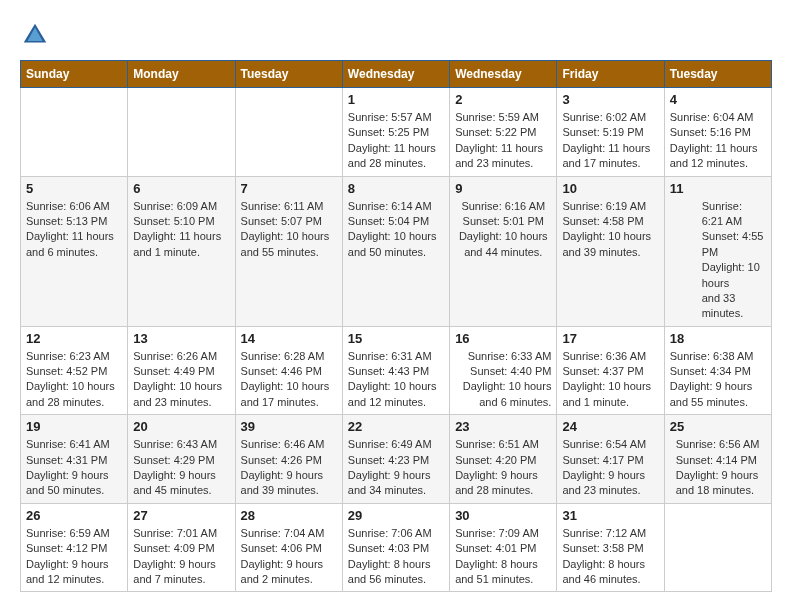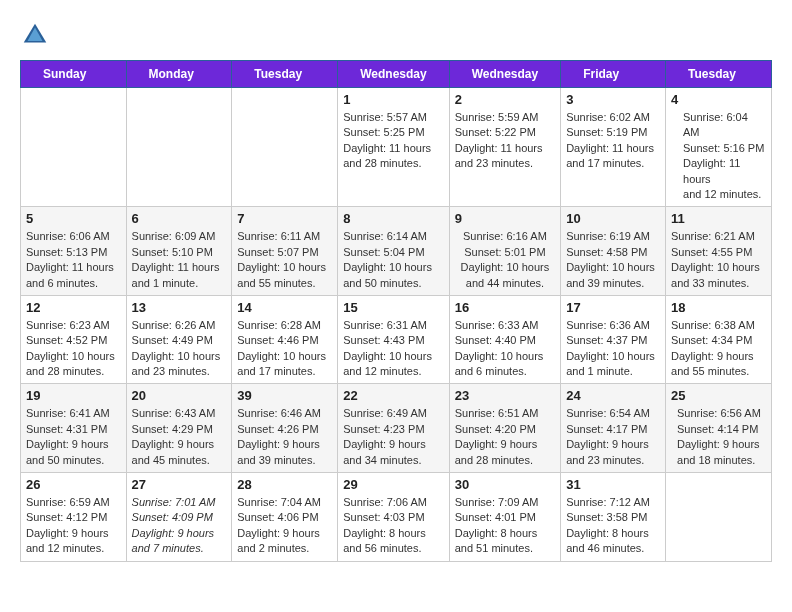--- a/index.html
+++ b/index.html
@@ -43,24 +43,24 @@
     .location {
       font-size: 16px;
       color: #555;
     }
     .calendar {
       width: 100%;
       border-collapse: collapse;
       font-size: 11px;
     }
     .calendar th {
-      background-color: #6d28d9;
+      background-color: #a16207;
       color: #fff;
       text-align: left;
-      padding: 6px 22px;
+      padding: 6px 5px;
       font-size: 12px;
       font-weight: bold;
       border: 1px solid #2a6099;
     }
     .calendar td {
       border: 1px solid #ccc;
       vertical-align: top;
       padding: 4px 5px;
       width: calc(100% / 7);
       height: 85px;
@@ -137,21 +137,21 @@
         </td>
         <td>
           <div class="day-number">3</div>
           <div class="day-info" style="white-space: pre-line;">Sunrise: 6:02 AM
 Sunset: 5:19 PM
 Daylight: 11 hours
 and 17 minutes.</div>
         </td>
         <td>
           <div class="day-number">4</div>
-          <div class="day-info" style="white-space: pre-line; margin-left: 12px;">Sunrise: 6:04 AM
+          <div class="day-info" style="white-space: pre-line;">Sunrise: 6:04 AM
 Sunset: 5:16 PM
 Daylight: 11 hours
 and 12 minutes.</div>
         </td>
       </tr>
       <tr>
         <td>
           <div class="day-number">5</div>
           <div class="day-info" style="white-space: pre-line;">Sunrise: 6:06 AM
 Sunset: 5:13 PM
@@ -188,21 +188,21 @@
         </td>
         <td>
           <div class="day-number">10</div>
           <div class="day-info" style="white-space: pre-line;">Sunrise: 6:19 AM
 Sunset: 4:58 PM
 Daylight: 10 hours
 and 39 minutes.</div>
         </td>
         <td>
           <div class="day-number">11</div>
-          <div class="day-info" style="white-space: pre-line;">Sunrise: 6:21 AM
+          <div class="day-info" style="white-space: pre-line; margin-left: 32px;">Sunrise: 6:21 AM
 Sunset: 4:55 PM
 Daylight: 10 hours
 and 33 minutes.</div>
         </td>
       </tr>
       <tr>
         <td>
           <div class="day-number">12</div>
           <div class="day-info" style="white-space: pre-line;">Sunrise: 6:23 AM
 Sunset: 4:52 PM
@@ -225,21 +225,21 @@
         </td>
         <td>
           <div class="day-number">15</div>
           <div class="day-info" style="white-space: pre-line;">Sunrise: 6:31 AM
 Sunset: 4:43 PM
 Daylight: 10 hours
 and 12 minutes.</div>
         </td>
         <td>
           <div class="day-number">16</div>
-          <div class="day-info" style="white-space: pre-line;">Sunrise: 6:33 AM
+          <div class="day-info" style="white-space: pre-line; text-align: right;">Sunrise: 6:33 AM
 Sunset: 4:40 PM
 Daylight: 10 hours
 and 6 minutes.</div>
         </td>
         <td>
           <div class="day-number">17</div>
           <div class="day-info" style="white-space: pre-line;">Sunrise: 6:36 AM
 Sunset: 4:37 PM
 Daylight: 10 hours
 and 1 minute.</div>
@@ -306,21 +306,21 @@
       <tr>
         <td>
           <div class="day-number">26</div>
           <div class="day-info" style="white-space: pre-line;">Sunrise: 6:59 AM
 Sunset: 4:12 PM
 Daylight: 9 hours
 and 12 minutes.</div>
         </td>
         <td>
           <div class="day-number">27</div>
-          <div class="day-info" style="white-space: pre-line; font-style: italic;">Sunrise: 7:01 AM
+          <div class="day-info" style="white-space: pre-line;">Sunrise: 7:01 AM
 Sunset: 4:09 PM
 Daylight: 9 hours
 and 7 minutes.</div>
         </td>
         <td>
           <div class="day-number">28</div>
           <div class="day-info" style="white-space: pre-line;">Sunrise: 7:04 AM
 Sunset: 4:06 PM
 Daylight: 9 hours
 and 2 minutes.</div>

